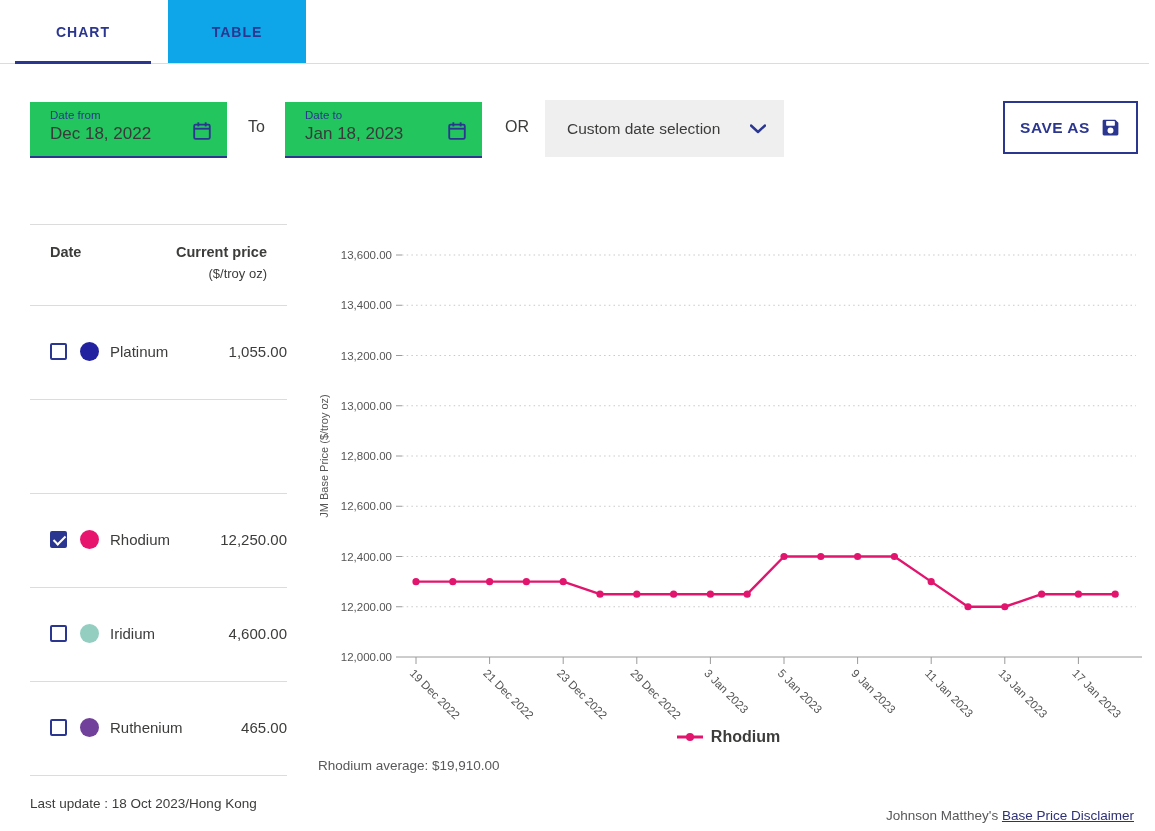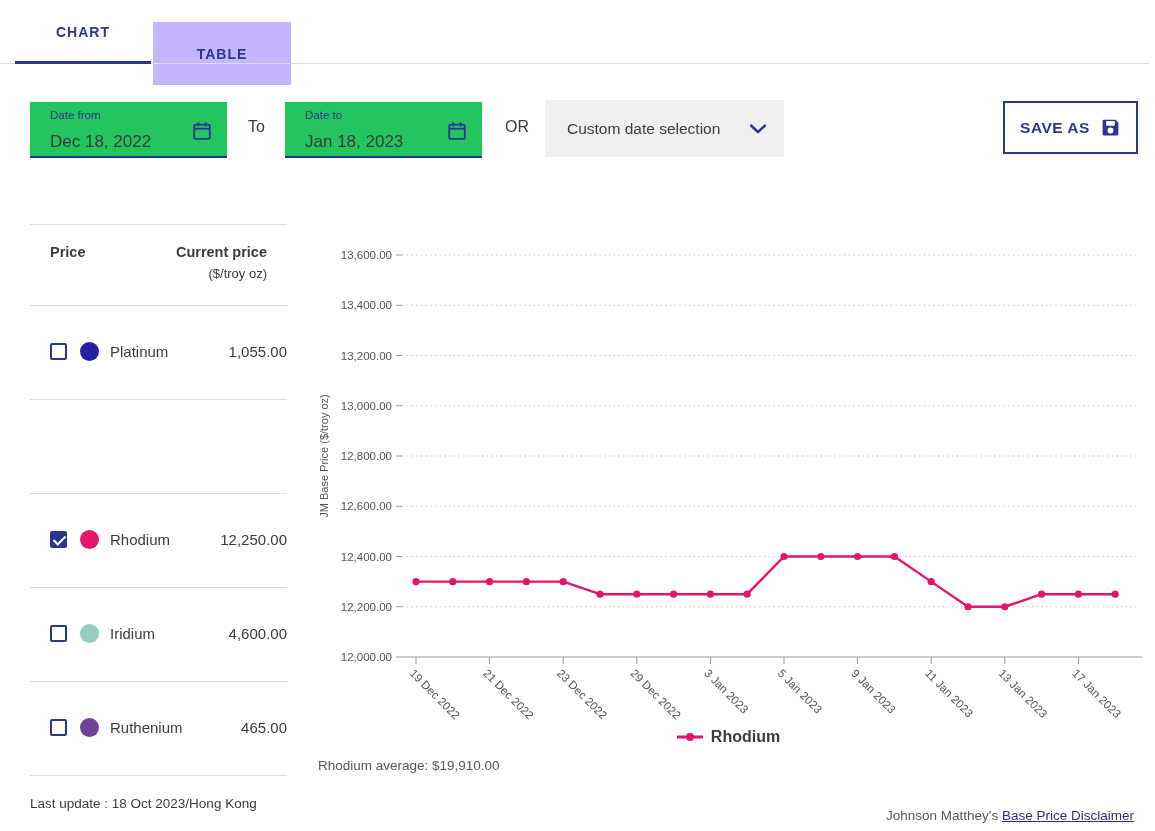--- a/index.html
+++ b/index.html
@@ -4,30 +4,30 @@
 <style>
   * { margin:0; padding:0; box-sizing:border-box; }
   html,body { background:#fff; }
   body { font-family:"Liberation Sans", sans-serif; color:#3c3c3b; }
   #app { position:relative; width:1149px; height:831px; background:#fff; overflow:hidden;padding-left:24px; }
 
   
   .tab { position:absolute; top:0; height:63px; display:flex; align-items:center; justify-content:center;
          font-size:14px; font-weight:700; letter-spacing:1px; color:#2b3690; cursor:pointer; }
   #tab-chart { left:15px; width:136px; background:#fff; }
-  #tab-table { left:153px; width:138px; background:#c4b5fd;margin-top:22px; }
+  #tab-table { left:168px; width:138px; background:#0ea5e9; }
   #tabs-rule { position:absolute; top:63px; left:0; width:1155px; height:1px; background:#dcdcdc; }
   #tab-underline { position:absolute; left:15px; top:61px; width:136px; height:3px; background:#2b3690; }
 
   
   .date-field { position:absolute; top:102px; width:197px; height:56px; background:#22c55e;
                 border-bottom:2px solid #2b3690; padding:7px 14px 0 20px; cursor:text; }
   #date-from { left:30px; } #date-to { left:285px; }
   .date-label { font-size:11.5px; color:#2b3690; }
-  .date-value { font-size:17px; color:#3a3a3a; margin-top:11px; }
+  .date-value { font-size:17px; color:#3a3a3a; margin-top:3px; }
   .cal-icon { position:absolute; right:14px; top:18px; width:22px; height:22px; }
   .joiner { position:absolute; top:118px; font-size:16px; color:#3c3c3b; }
   #to-label { left:248px; } #or-label { left:505px; }
   #custom-select { position:absolute; left:545px; top:100px; width:239px; height:57px; background:#efefef;
                    display:flex; align-items:center; justify-content:space-between; padding:0 18px 0 22px;
                    font-size:15.5px; color:#3c3c3b; cursor:pointer; }
   #save-as { position:absolute; left:1003px; top:101px; width:135px; height:53px; background:#fff;
              border:2px solid #2b3690; display:flex; align-items:center; justify-content:center; gap:10px;
              font-size:15.5px; font-weight:700; letter-spacing:0.5px; color:#2b3690; cursor:pointer; }
 
@@ -101,21 +101,21 @@
   <div id="save-as">
     <span>SAVE AS</span>
     <svg width="21" height="21" viewBox="0 0 24 24">
       <path fill="#2b3690" d="M3 4.5A1.5 1.5 0 0 1 4.5 3h13l3.5 3.5v13a1.5 1.5 0 0 1-1.5 1.5h-15A1.5 1.5 0 0 1 3 19.5z"></path>
       <rect x="7" y="4.5" width="10" height="5.5" rx="0.8" fill="#fff"></rect>
       <circle cx="12" cy="15.5" r="3.4" fill="#fff"></circle>
     </svg>
   </div>
 
   <div class="divider" style="top:224px"></div>
-  <div id="mh-metal">Price</div>
+  <div id="mh-metal">Date</div>
   <div id="mh-price1">Current price</div>
   <div id="mh-price2">($/troy oz)</div>
   <div class="divider" style="top:305px"></div>
 
   <div class="metal-row" style="top:341px">
     <span class="checkbox"></span>
     <span class="dot" style="background-color: rgb(34, 34, 160);"></span>
     <span class="metal-name">Platinum</span>
     <span class="metal-price">1,055.00</span>
   </div>

